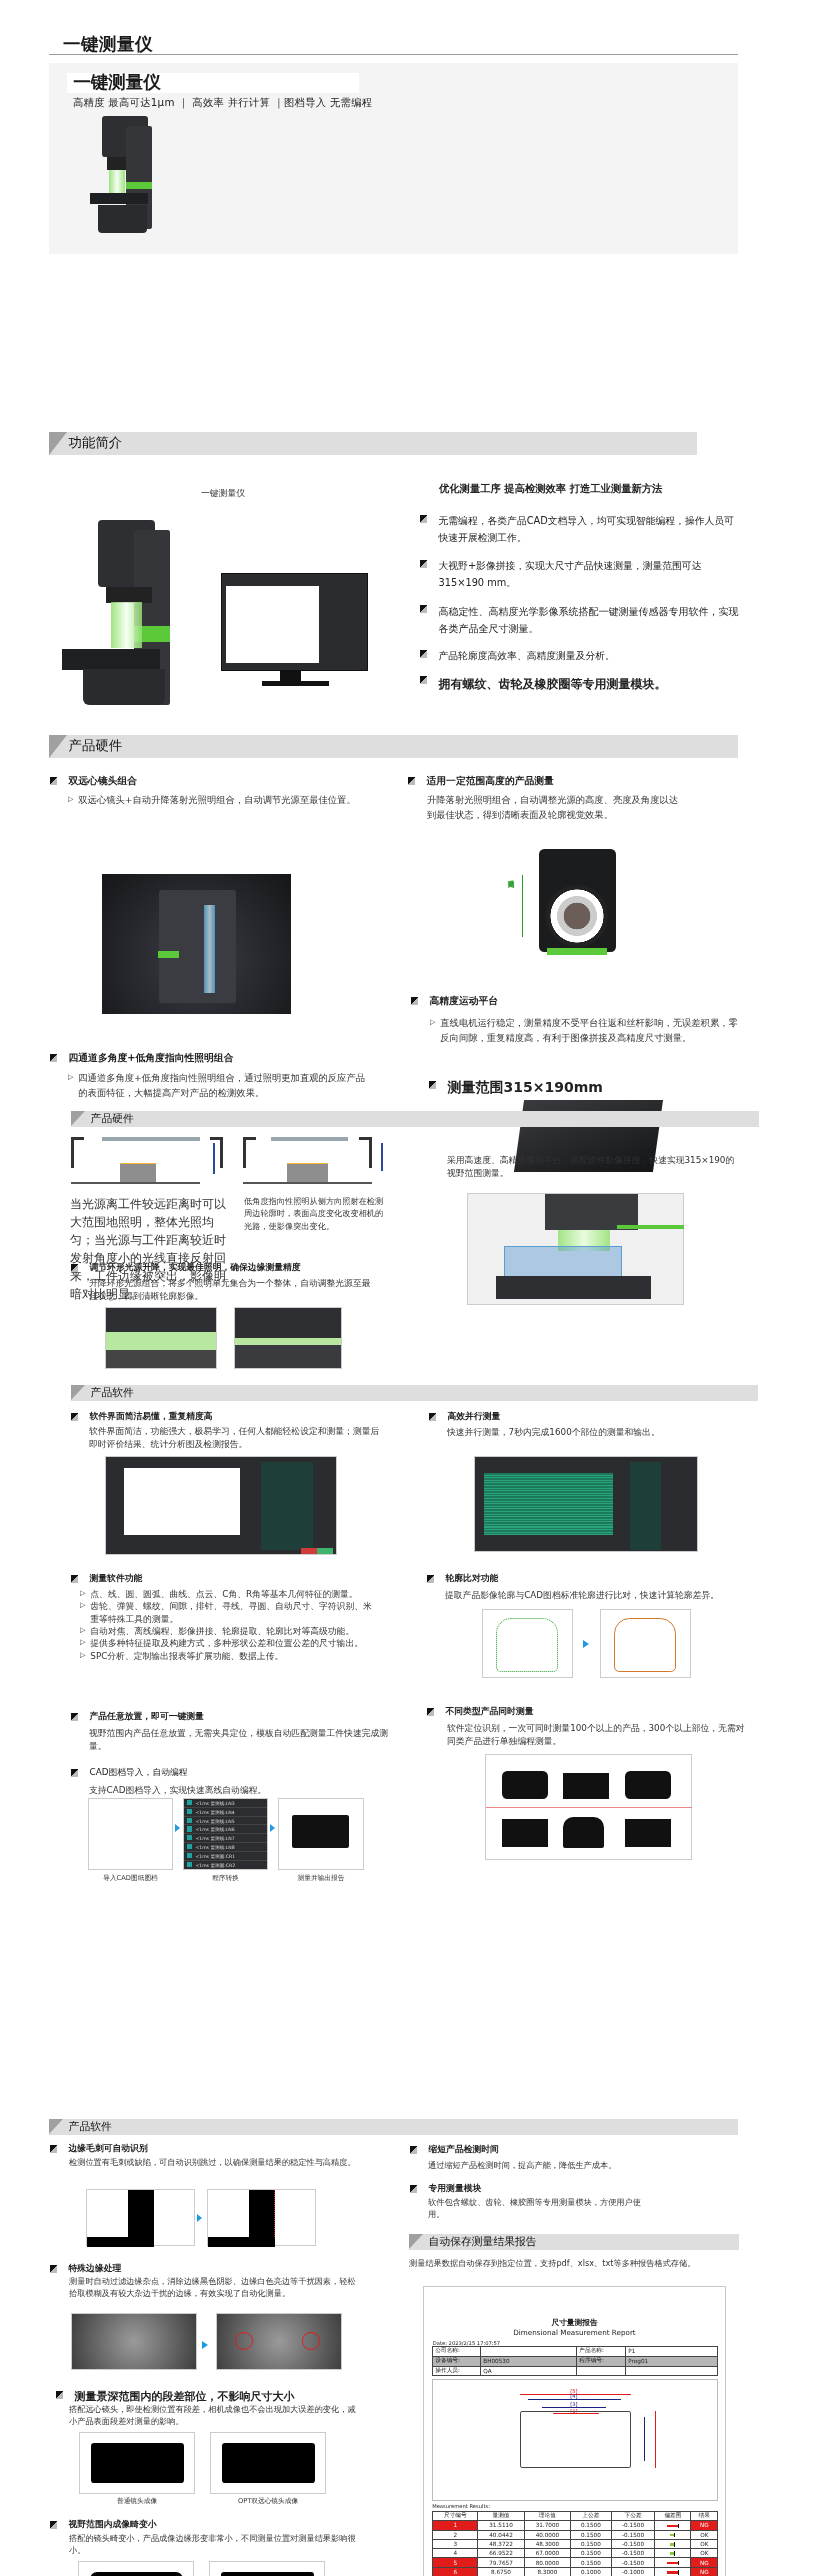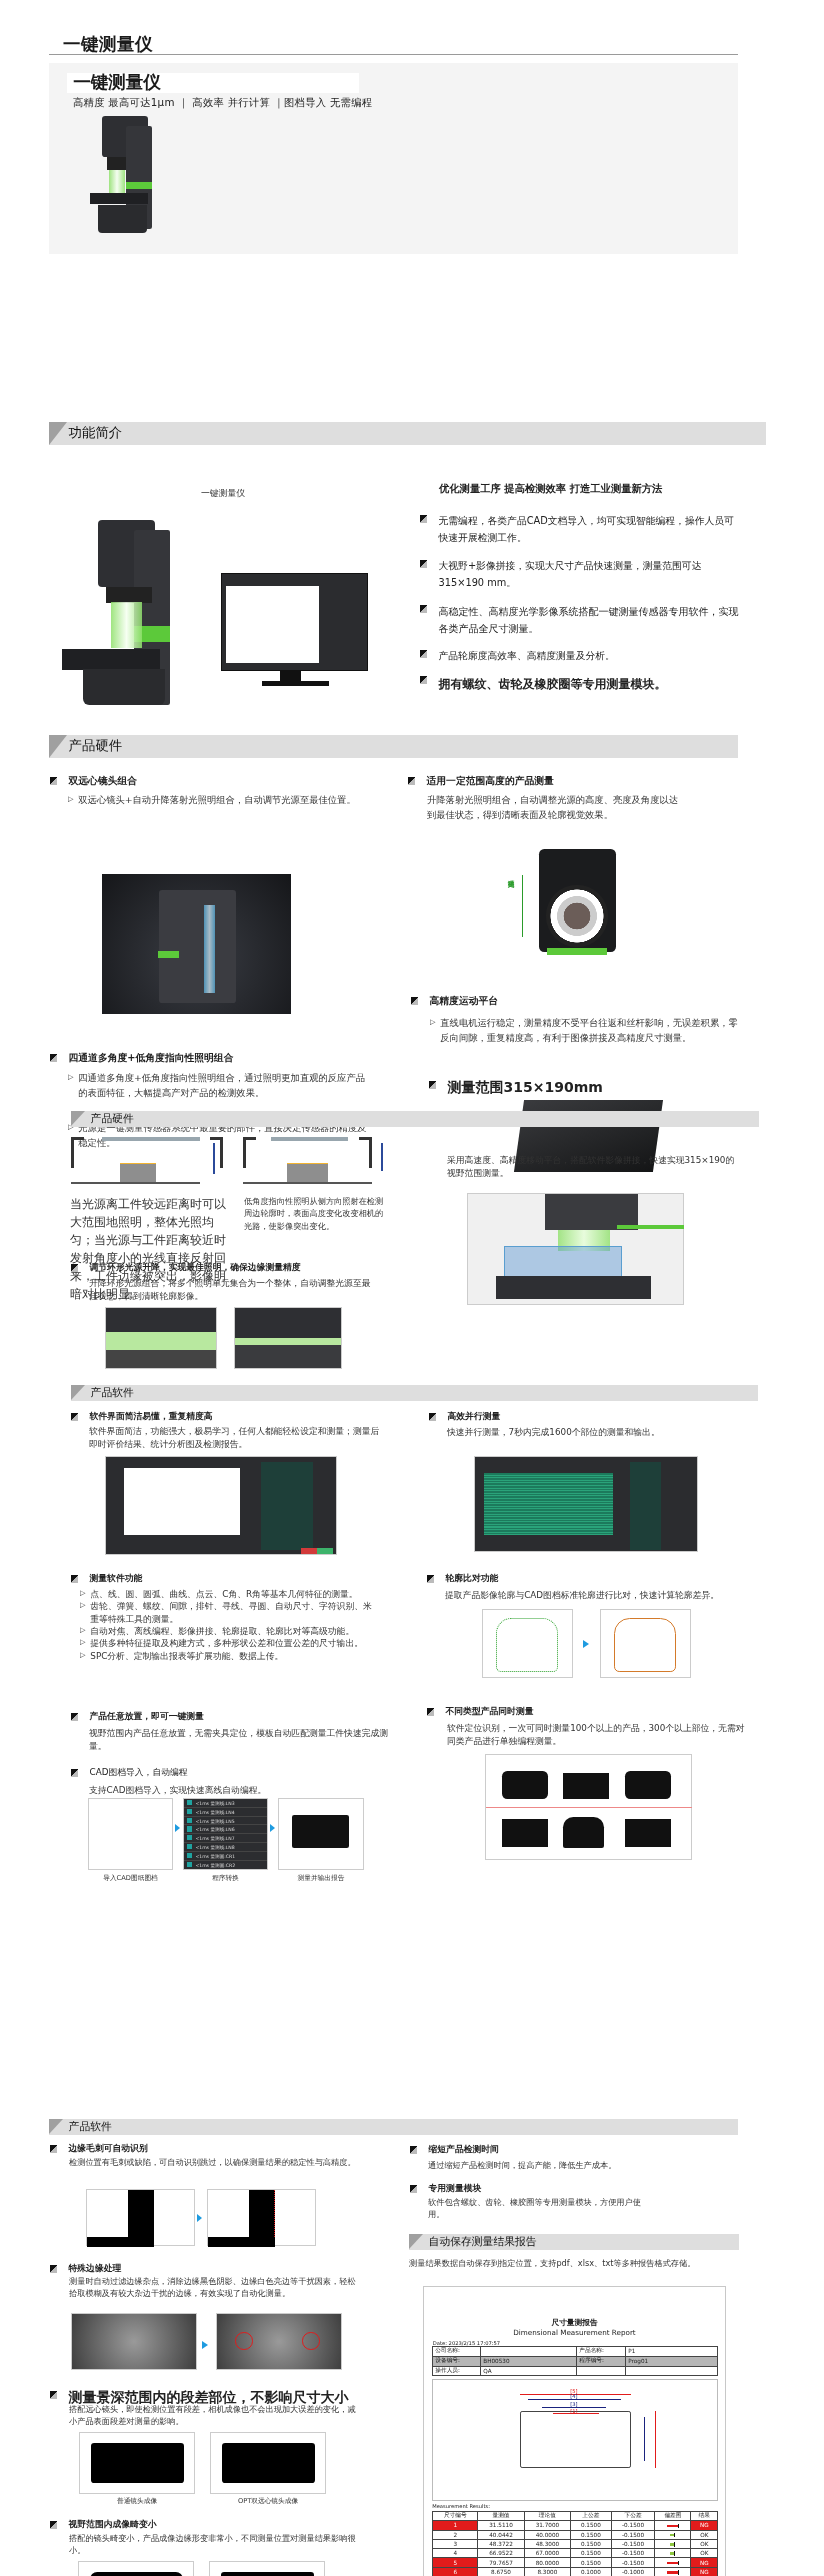--- a/index.html
+++ b/index.html
@@ -48,21 +48,21 @@
 <div class="abs" style="left:85px;top:116px;width:67px;height:124px">
   <div class="abs" style="left:16.5px;top:0;width:46px;height:41px;background:#2e2f33;border-radius:3.1px"></div>
   <div class="abs" style="left:41px;top:10.3px;width:26px;height:103px;background:#35363a;border-radius:2.1px"></div>
   <div class="abs green" style="left:41px;top:66px;width:26px;height:7.2px"></div>
   <div class="abs" style="left:21.6px;top:41px;width:19.6px;height:13px;background:#222"></div>
   <div class="abs" style="left:24px;top:54px;width:15.5px;height:26px;background:linear-gradient(90deg,#8fe06b,#f5fff0,#8fe06b);opacity:.85"></div>
   <div class="abs" style="left:5.2px;top:77px;width:58px;height:11.3px;background:#1f2023"></div>
   <div class="abs" style="left:13px;top:89px;width:49px;height:28px;background:#2a2b2e;border-radius:0 0 4.1px 4.1px"></div>
 </div>
 
-<div class="abs sec-head" style="left:49px;top:422px;width:717px">
+<div class="abs sec-head" style="left:49px;top:432px;width:648px">
   <div class="wedge"></div>
     <span>功能简介</span>
 </div>
 <div class="cap" style="left:201px;top:488px;font-size:8.8px">一键测量仪</div>
 <div class="abs" style="left:57px;top:520px;width:155px;height:191px">
   <div class="abs" style="left:41px;top:0;width:57px;height:67px;background:#2e2f33;border-radius:4.1px"></div>
   <div class="abs" style="left:77px;top:10.3px;width:36px;height:175px;background:#35363a;border-radius:2.1px"></div>
   <div class="abs green" style="left:77px;top:106px;width:36px;height:15.5px"></div>
   <div class="abs" style="left:49px;top:67px;width:46px;height:15.5px;background:#222"></div>
   <div class="abs" style="left:54px;top:82px;width:31px;height:46px;background:linear-gradient(90deg,#8fe06b,#f5fff0,#8fe06b);opacity:.85"></div>
@@ -91,21 +91,20 @@
   <div class="tri">双远心镜头+自动升降落射光照明组合，自动调节光源至最佳位置。</div>
 </div>
 <div class="imgbox" style="left:102px;top:874px;width:189px;height:140px;background:radial-gradient(circle at 50% 60%,#3a3d44,#151619);border:none">
   <div class="abs" style="left:57px;top:15.5px;width:77px;height:113px;background:#3b3c41;border-radius:3.1px"></div>
   <div class="abs green" style="left:56px;top:77px;width:20.6px;height:7.2px"></div>
   <div class="abs" style="left:102px;top:31px;width:11.3px;height:88px;background:linear-gradient(90deg,#5ab8e8,#d8f2ff,#5ab8e8);opacity:.7"></div>
 </div>
 <div class="bul-h" style="left:50px;top:1052px">四通道多角度+低角度指向性照明组合</div>
 <div class="para" style="left:68px;top:1071px;width:304px;font-size:9.3px">
   <div class="tri">四通道多角度+低角度指向性照明组合，通过照明更加直观的反应产品的表面特征，大幅提高产对产品的检测效果。</div>
-  <div class="tri" style="margin-top:20.6px">光源是一键测量传感器系统中最重要的部件，直接决定传感器的精度及稳定性。</div>
 </div>
 
 <div class="bul-h" style="left:408px;top:775px">适用一定范围高度的产品测量</div>
 <div class="para" style="left:427px;top:793px;width:258px;font-size:9.3px">升降落射光照明组合，自动调整光源的高度、亮度及角度以达到最佳状态，得到清晰表面及轮廓视觉效果。</div>
 <div class="abs" style="left:536px;top:849px;width:82px;height:113px">
   <div class="abs" style="left:2.6px;top:0;width:77px;height:103px;background:#1b1c1e;border-radius:5.2px"></div>
   <div class="abs" style="left:10.3px;top:36px;width:62px;height:62px;border-radius:50%;background:radial-gradient(circle,#6b5d58 0 30%,#ccc 31% 45%,#fff 46% 60%,#222 61%)"></div>
   <div class="abs green" style="left:11.3px;top:99px;width:60px;height:7.2px"></div>
   <div class="abs" style="left:-27px;top:26px;width:7.2px;font-size:6.7px;line-height:1.6;color:#2a9b2a;writing-mode:vertical-rl">移动式光源</div>
   <div class="abs" style="left:-14.4px;top:26px;width:1px;height:62px;background:#2a9b2a"></div>
@@ -244,21 +243,21 @@
 
 <div class="bul-h" style="left:50px;top:2263px;font-size:8.8px">特殊边缘处理</div>
 <div class="para" style="left:69px;top:2276px;width:289px;font-size:8.2px;line-height:1.45">测量时自动过滤边缘杂点，消除边缘黑色阴影、边缘白色亮边等干扰因素，轻松拾取模糊及有较大杂边干扰的边缘，有效实现了自动化测量。</div>
 <div class="imgbox" style="left:71px;top:2313px;width:126px;height:57px;background:radial-gradient(circle,#9a9a9a,#3e3e3e)"></div>
 <div class="abs" style="left:202px;top:2341px;width:0;height:0;border-top:4.6px solid transparent;border-bottom:4.6px solid transparent;border-left:6.2px solid #1e9be0"></div>
 <div class="imgbox" style="left:216px;top:2313px;width:126px;height:57px;background:radial-gradient(circle,#9a9a9a,#3e3e3e)">
   <div class="abs" style="left:18px;top:18px;width:17.5px;height:17.5px;border:1px solid #e21b1b;border-radius:50%"></div>
   <div class="abs" style="left:85px;top:18px;width:17.5px;height:17.5px;border:1px solid #e21b1b;border-radius:50%"></div>
 </div>
 
-<div class="bul-h" style="left:50px;top:2389px;font-size:14px">测量景深范围内的段差部位，不影响尺寸大小</div>
+<div class="bul-h" style="left:56px;top:2389px;font-size:11px">测量景深范围内的段差部位，不影响尺寸大小</div>
 <div class="para" style="left:69px;top:2404px;width:289px;font-size:8.2px;line-height:1.45">搭配远心镜头，即使检测位置有段差，相机成像也不会出现加大误差的变化，减小产品表面段差对测量的影响。</div>
 <div class="imgbox" style="left:79px;top:2432px;width:116px;height:62px;background:#fff">
     <div class="abs" style="left:11.3px;top:10.3px;width:93px;height:40px;background:#000;border-radius:3.1px"></div>
   </div>
 <div class="imgbox" style="left:210px;top:2432px;width:116px;height:62px;background:#fff">
     <div class="abs" style="left:11.3px;top:10.3px;width:93px;height:40px;background:#000;border-radius:3.1px"></div>
   </div>
 <div class="cap" style="left:79px;top:2497px;width:116px;font-size:6.7px">普通镜头成像</div>
 <div class="cap" style="left:210px;top:2497px;width:116px;font-size:6.7px">OPT双远心镜头成像</div>
 

